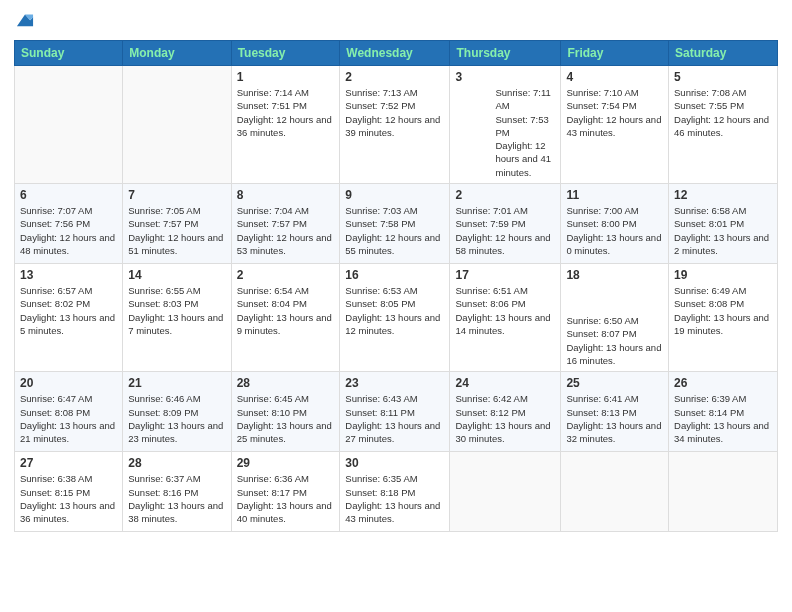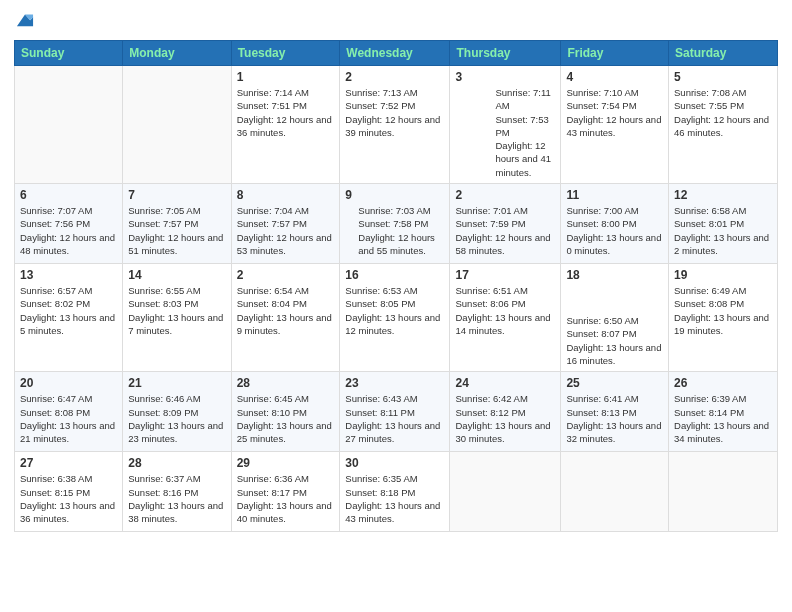--- a/index.html
+++ b/index.html
@@ -176,21 +176,21 @@
 Daylight: 12 hours and 51 minutes.</div>
           </td>
           <td>
             <span class="day-num">8</span>
             <div class="day-info" style="white-space: pre-line;">Sunrise: 7:04 AM
 Sunset: 7:57 PM
 Daylight: 12 hours and 53 minutes.</div>
           </td>
           <td>
             <span class="day-num">9</span>
-            <div class="day-info" style="white-space: pre-line; margin-left: 13px;">Sunrise: 7:03 AM
+            <div class="day-info" style="white-space: pre-line;">Sunrise: 7:03 AM
 Sunset: 7:58 PM
 Daylight: 12 hours and 55 minutes.</div>
           </td>
           <td>
             <span class="day-num">2</span>
             <div class="day-info" style="white-space: pre-line;">Sunrise: 7:01 AM
 Sunset: 7:59 PM
 Daylight: 12 hours and 58 minutes.</div>
           </td>
           <td>

